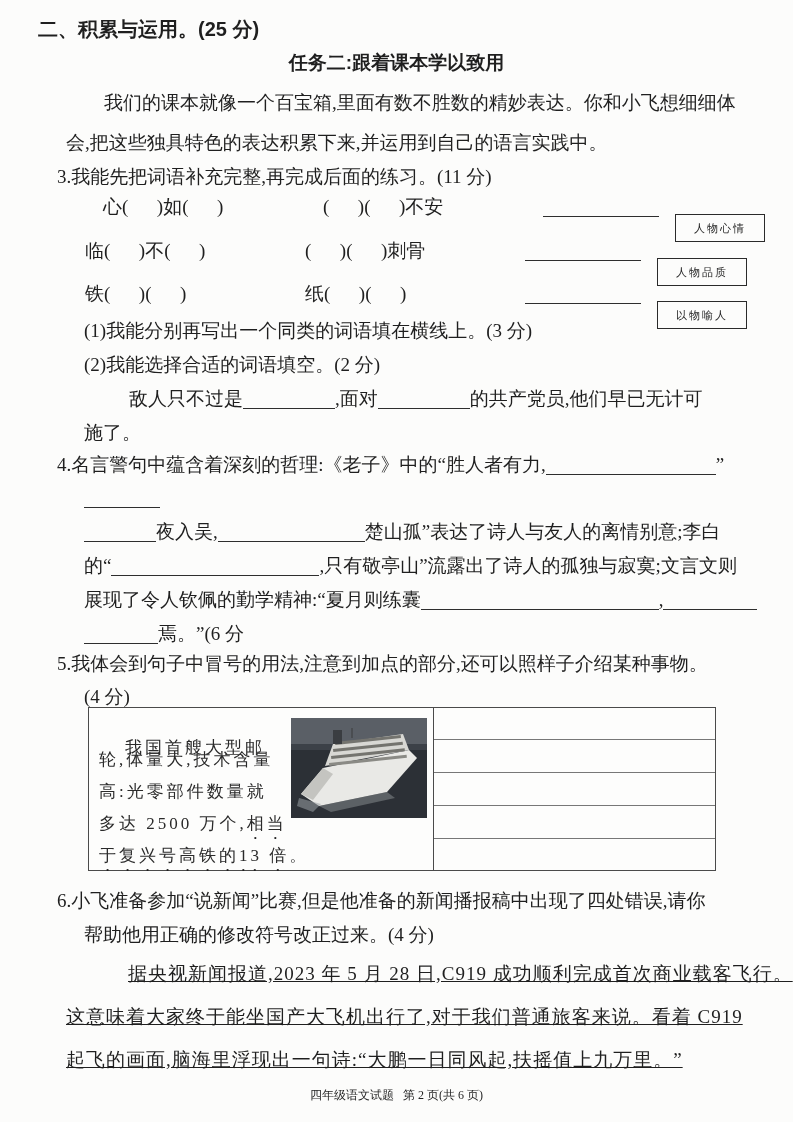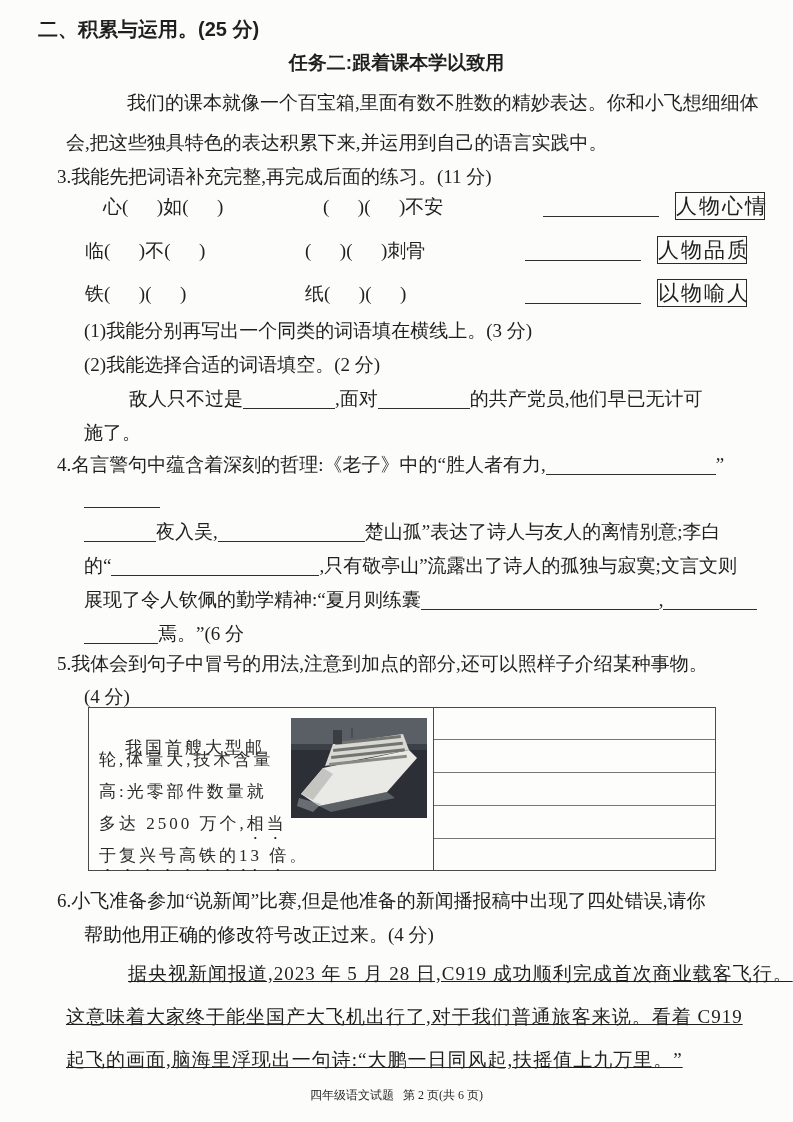--- a/index.html
+++ b/index.html
@@ -10,39 +10,39 @@
     font-size:19px;overflow:hidden;
   }
   .abs{position:absolute;white-space:pre;}
   .sans{font-family:"Liberation Sans","DejaVu Sans",sans-serif;}
   .bold{font-weight:bold;}
   .center{left:0;right:0;text-align:center;}
   .blank{display:inline-block;border-bottom:1.5px solid #2e2e2e;height:21px;vertical-align:-4px;}
   .ublank{position:absolute;border-bottom:1.5px solid #2e2e2e;height:22px;}
   .labelbox{
     position:absolute;width:88px;height:26px;border:1.5px solid #2a2a2a;
-    text-align:center;line-height:26px;font-size:21px;letter-spacing:2px;
+    text-align:center;line-height:26px;font-size:11px;letter-spacing:2px;margin-top:22px;
   }
   .bigbox{position:absolute;border:1.5px solid #4a4a4a;background:#fdfdfc;}
   .ansline{position:absolute;left:0;right:0;border-bottom:1.2px solid #777;}
   .passage-line{position:absolute;font-size:17px;letter-spacing:3px;white-space:pre;color:#2a2a2a;}
   .emph{
     -webkit-text-emphasis:filled dot #1f1f1f;text-emphasis:filled dot #1f1f1f;
     -webkit-text-emphasis-position:under right;text-emphasis-position:under right;
   }
   .newsline{letter-spacing:1px;text-decoration:underline;}
 </style>
 </head>
 <body>
 
 <div class="abs sans bold" style="left:38px;top:16px;font-size:20px;">二、积累与运用。(25 分)</div>
 
 <div class="abs sans bold center" style="top:50px;font-size:19px;">任务二:跟着课本学以致用</div>
 
-<div class="abs" style="left:104px;top:90px;margin-left:23px;">我们的课本就像一个百宝箱,里面有数不胜数的精妙表达。你和小飞想细细体</div>
+<div class="abs" style="left:104px;top:90px;">我们的课本就像一个百宝箱,里面有数不胜数的精妙表达。你和小飞想细细体</div>
 <div class="abs" style="left:66px;top:130px;">会,把这些独具特色的表达积累下来,并运用到自己的语言实践中。</div>
 
 <div class="abs" style="left:57px;top:164px;">3.我能先把词语补充完整,再完成后面的练习。(11 分)</div>
 
 <div class="abs" style="left:18px;top:194px;width:793px;height:28px;">
   <span class="abs" style="left:85px;top:0;">心(      )如(      )</span>
   <span class="abs" style="left:305px;top:0;">(      )(      )不安</span>
   <span class="ublank" style="left:525px;top:0;width:116px;"></span>
   <span class="labelbox" style="left:657px;top:-2px;">人物心情</span>
 </div>

